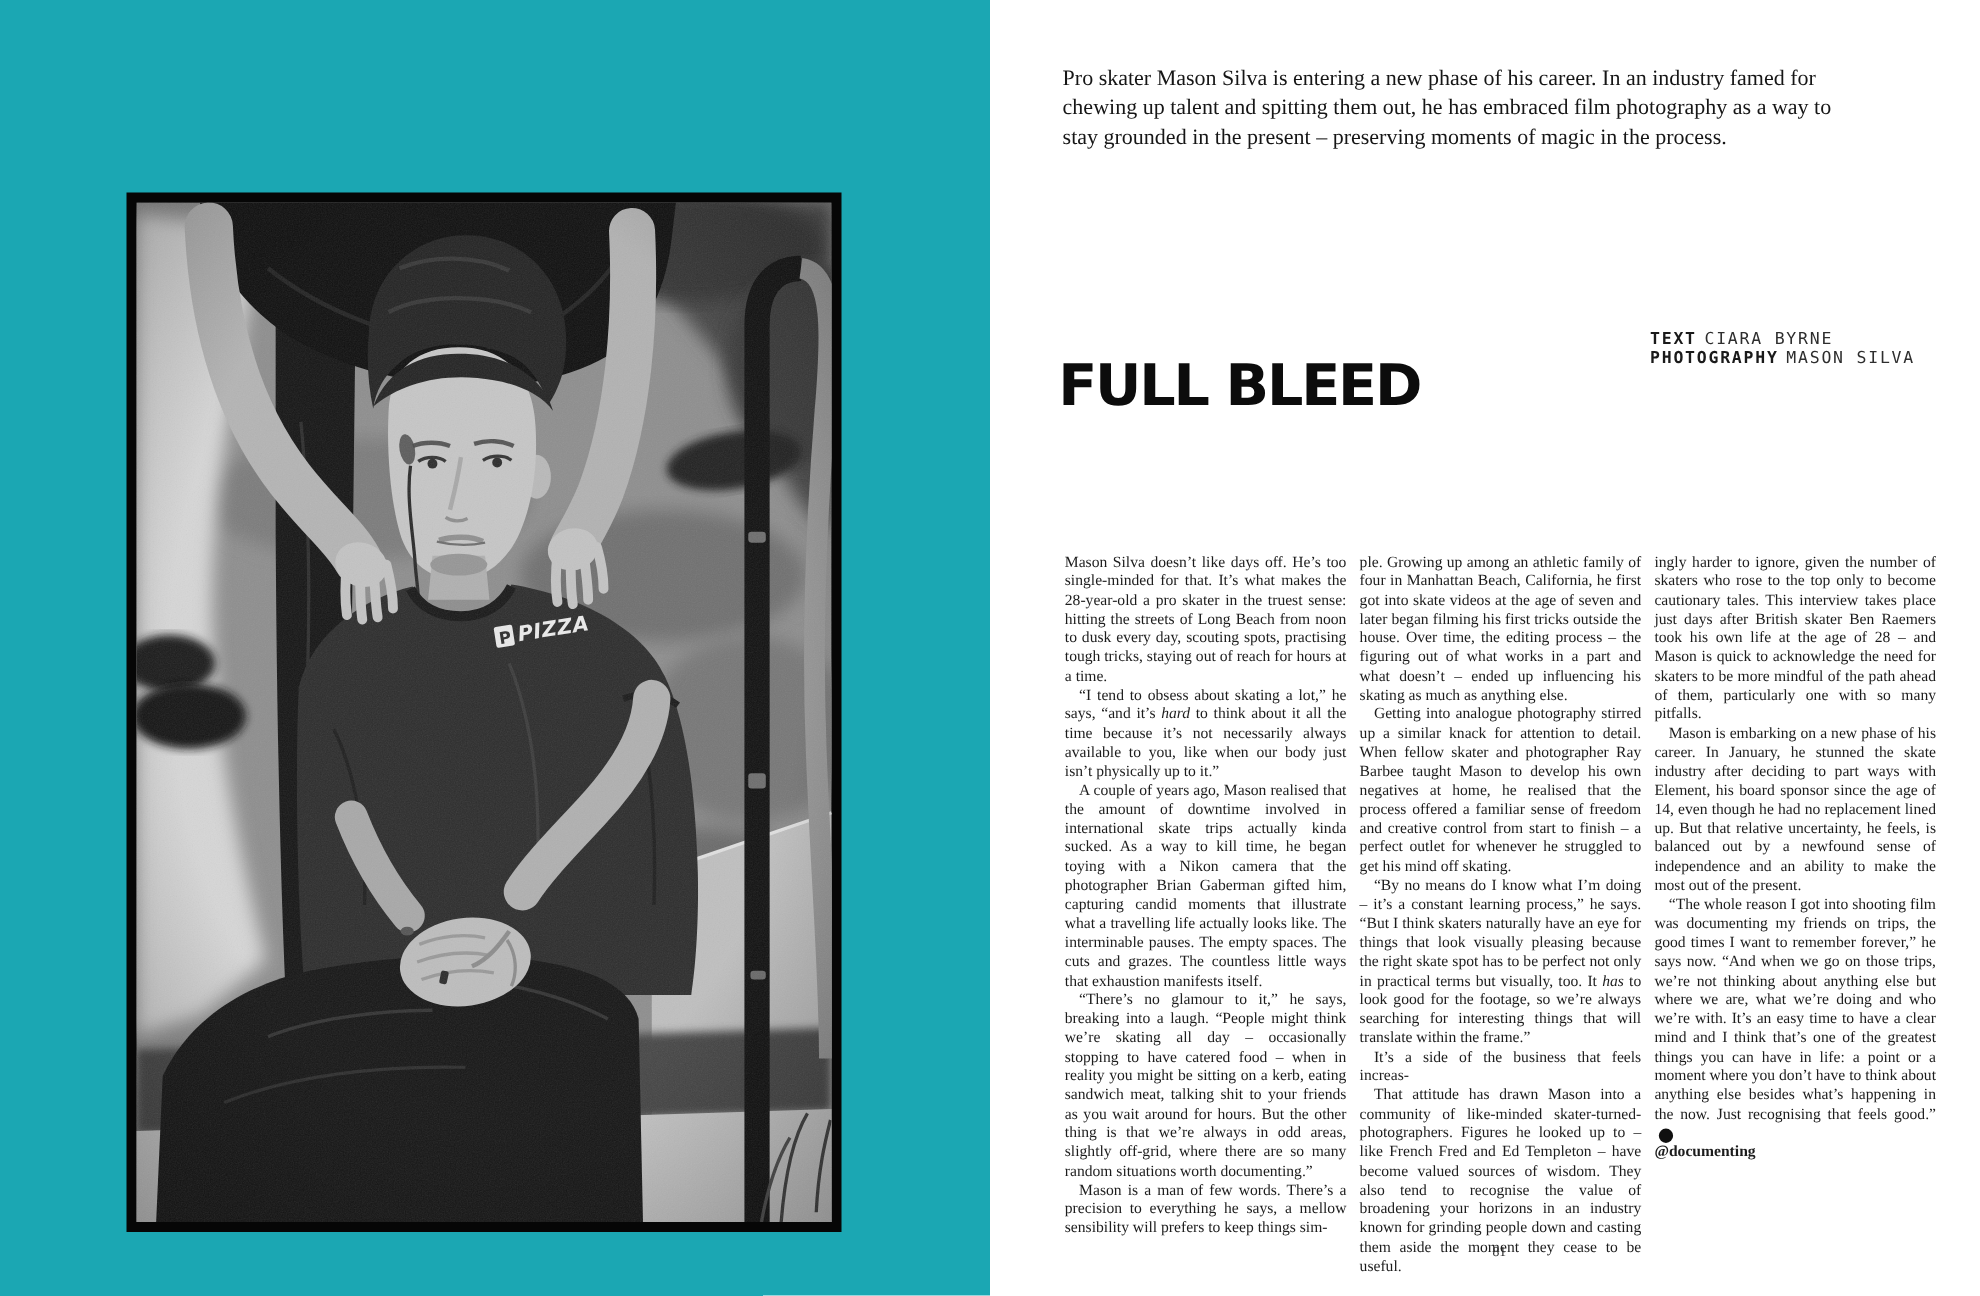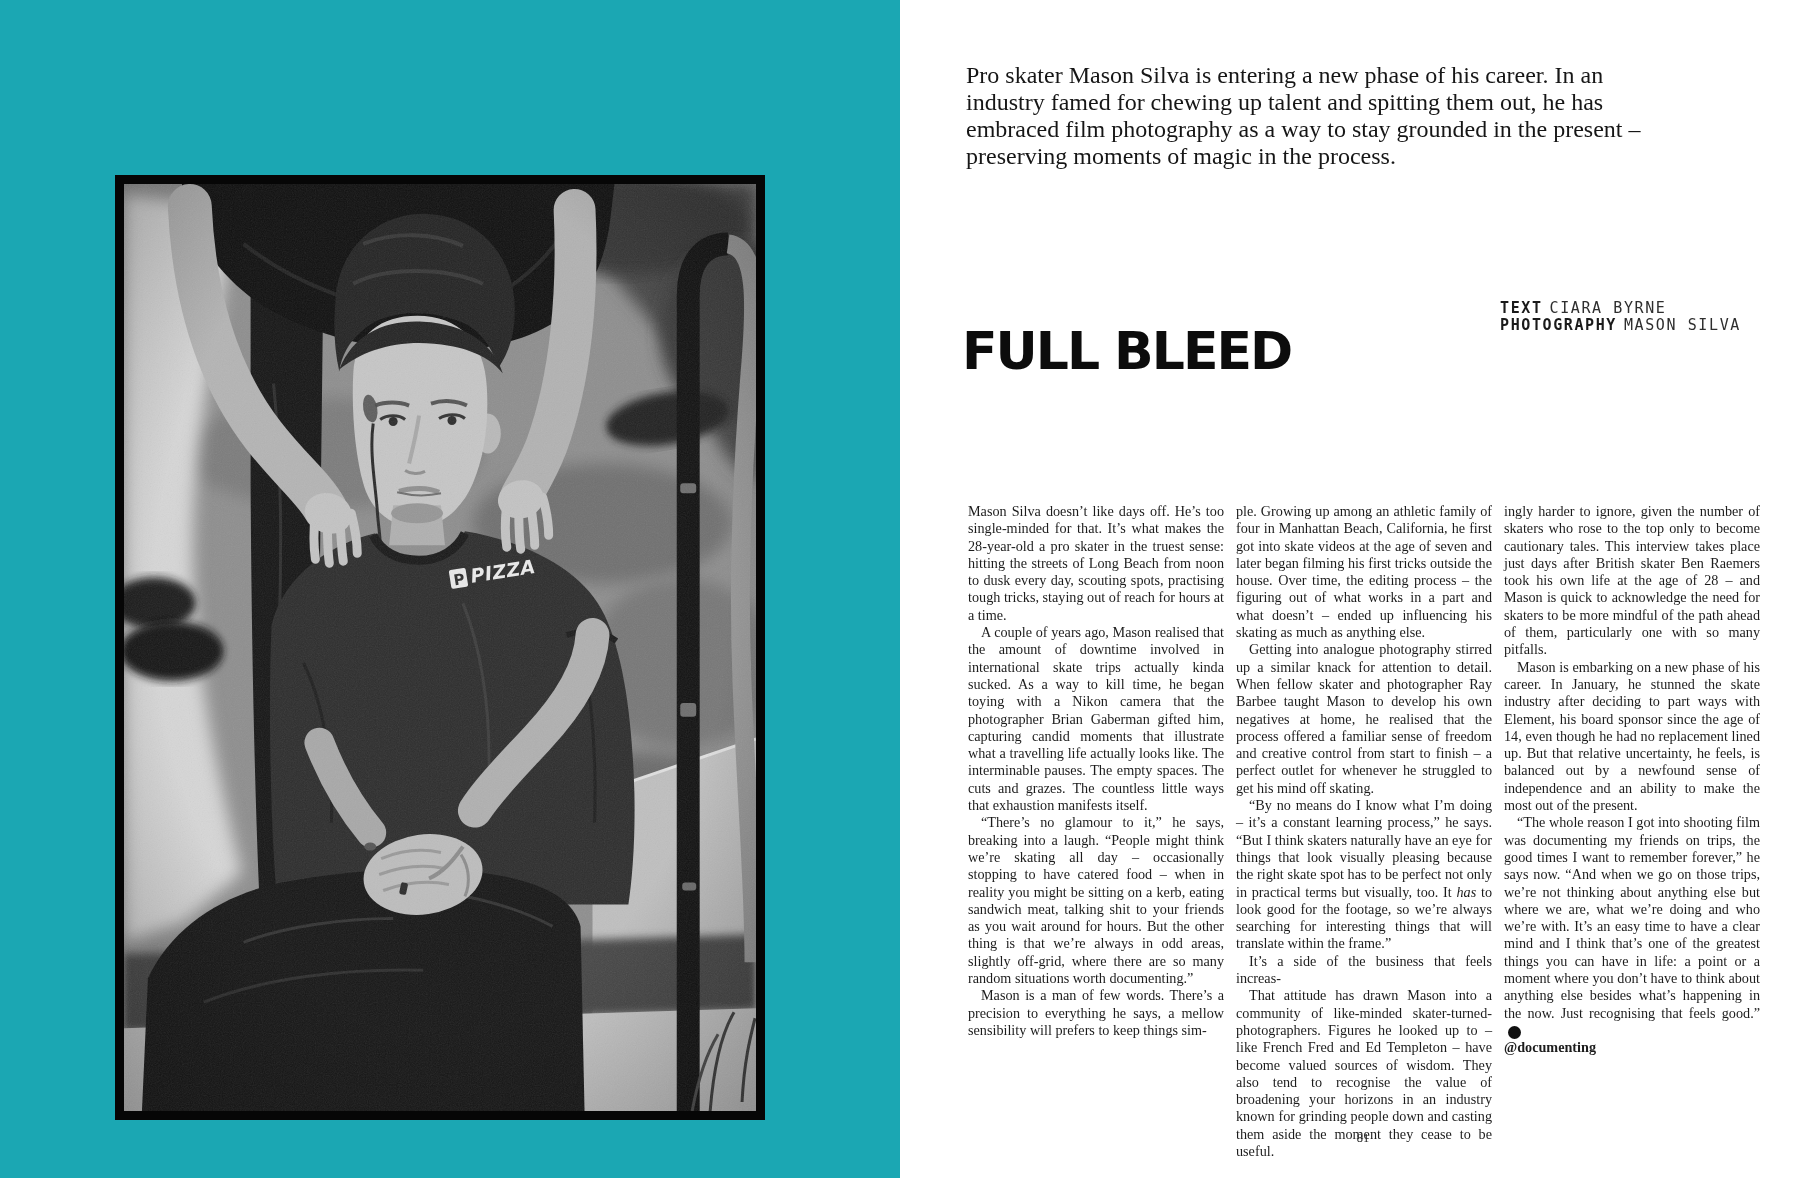--- a/index.html
+++ b/index.html
@@ -4,21 +4,21 @@
 <style>
   html,body{margin:0;padding:0;background:#ffffff;}
   .spread{position:relative;width:1800px;height:1178px;background:#ffffff;overflow:hidden;
           font-family:"Liberation Serif",serif;color:#1c1c1c;}
   .left-panel{position:absolute;left:0;top:0;width:900px;height:1178px;background:var(--accent,#1ba7b3);}
   .photo-frame{position:absolute;left:115px;top:175px;width:650px;height:945px;
                background:#060606;padding:9px;box-sizing:border-box;}
   .photo-frame svg{display:block;width:100%;height:100%;}
   .right-page{position:absolute;left:900px;top:0;width:900px;height:1178px;background:#ffffff;}
   .intro{position:absolute;left:66px;top:38px;width:712px;
-         font-size:24px;line-height:27px;color:#161616;text-align:left;}
+         font-size:20px;line-height:27px;color:#161616;text-align:left;}
   .title{position:absolute;left:62px;top:286px;
          font-family:"DejaVu Sans",sans-serif;font-weight:bold;font-size:52px;
          letter-spacing:-2px;color:#0c0c0c;white-space:nowrap;}
   .credits{position:absolute;left:600px;top:300px;
            font-family:"DejaVu Sans Mono",monospace;font-size:15px;line-height:17px;
            letter-spacing:1.6px;color:#1a1a1a;white-space:nowrap;}
   .credits .lbl{font-weight:bold;}
   .credits .nm{margin-left:7px;color:#2e2e2e;}
   .columns{position:absolute;left:68px;top:503px;width:792px;display:flex;gap:12px;}
   .col{width:256px;font-size:14.2px;line-height:17.3px;text-align:justify;color:#1c1c1c;}
@@ -182,20 +182,21 @@
         <span class="lbl">TEXT</span><span class="nm">CIARA BYRNE</span>
       </div>
       <div>
         <span class="lbl">PHOTOGRAPHY</span><span class="nm">MASON SILVA</span>
       </div>
     </div>
 
     <div class="columns">
       <div class="col">
           <p class="para">Mason Silva doesn’t like days off. He’s too single-minded for that. It’s what makes the 28-year-old a pro skater in the truest sense: hitting the streets of Long Beach from noon to dusk every day, scouting spots, practising tough tricks, staying out of reach for hours at a time.</p>
+          <p class="para indent">“I tend to obsess about skating a lot,” he says, “and it’s <em>hard</em> to think about it all the time because it’s not necessarily always available to you, like when our body just isn’t physically up to it.”</p>
           <p class="para indent">A couple of years ago, Mason realised that the amount of downtime involved in international skate trips actually kinda sucked. As a way to kill time, he began toying with a Nikon camera that the photographer Brian Gaberman gifted him, capturing candid moments that illustrate what a travelling life actually looks like. The interminable pauses. The empty spaces. The cuts and grazes. The countless little ways that exhaustion manifests itself.</p>
           <p class="para indent">“There’s no glamour to it,” he says, breaking into a laugh. “People might think we’re skating all day – occasionally stopping to have catered food – when in reality you might be sitting on a kerb, eating sandwich meat, talking shit to your friends as you wait around for hours. But the other thing is that we’re always in odd areas, slightly off-grid, where there are so many random situations worth documenting.”</p>
           <p class="para indent">Mason is a man of few words. There’s a precision to everything he says, a mellow sensibility will prefers to keep things sim-</p>
         </div>
       <div class="col">
           <p class="para">ple. Growing up among an athletic family of four in Manhattan Beach, California, he first got into skate videos at the age of seven and later began filming his first tricks outside the house. Over time, the editing process – the figuring out of what works in a part and what doesn’t – ended up influencing his skating as much as anything else.</p>
           <p class="para indent">Getting into analogue photography stirred up a similar knack for attention to detail. When fellow skater and photographer Ray Barbee taught Mason to develop his own negatives at home, he realised that the process offered a familiar sense of freedom and creative control from start to finish – a perfect outlet for whenever he struggled to get his mind off skating.</p>
           <p class="para indent">“By no means do I know what I’m doing – it’s a constant learning process,” he says. “But I think skaters naturally have an eye for things that look visually pleasing because the right skate spot has to be perfect not only in practical terms but visually, too. It <em>has</em> to look good for the footage, so we’re always searching for interesting things that will translate within the frame.”</p>
           <p class="para indent">It’s a side of the business that feels increas-</p>
           <p class="para indent">That attitude has drawn Mason into a community of like-minded skater-turned-photographers. Figures he looked up to – like French Fred and Ed Templeton – have become valued sources of wisdom. They also tend to recognise the value of broadening your horizons in an industry known for grinding people down and casting them aside the moment they cease to be useful.</p>

